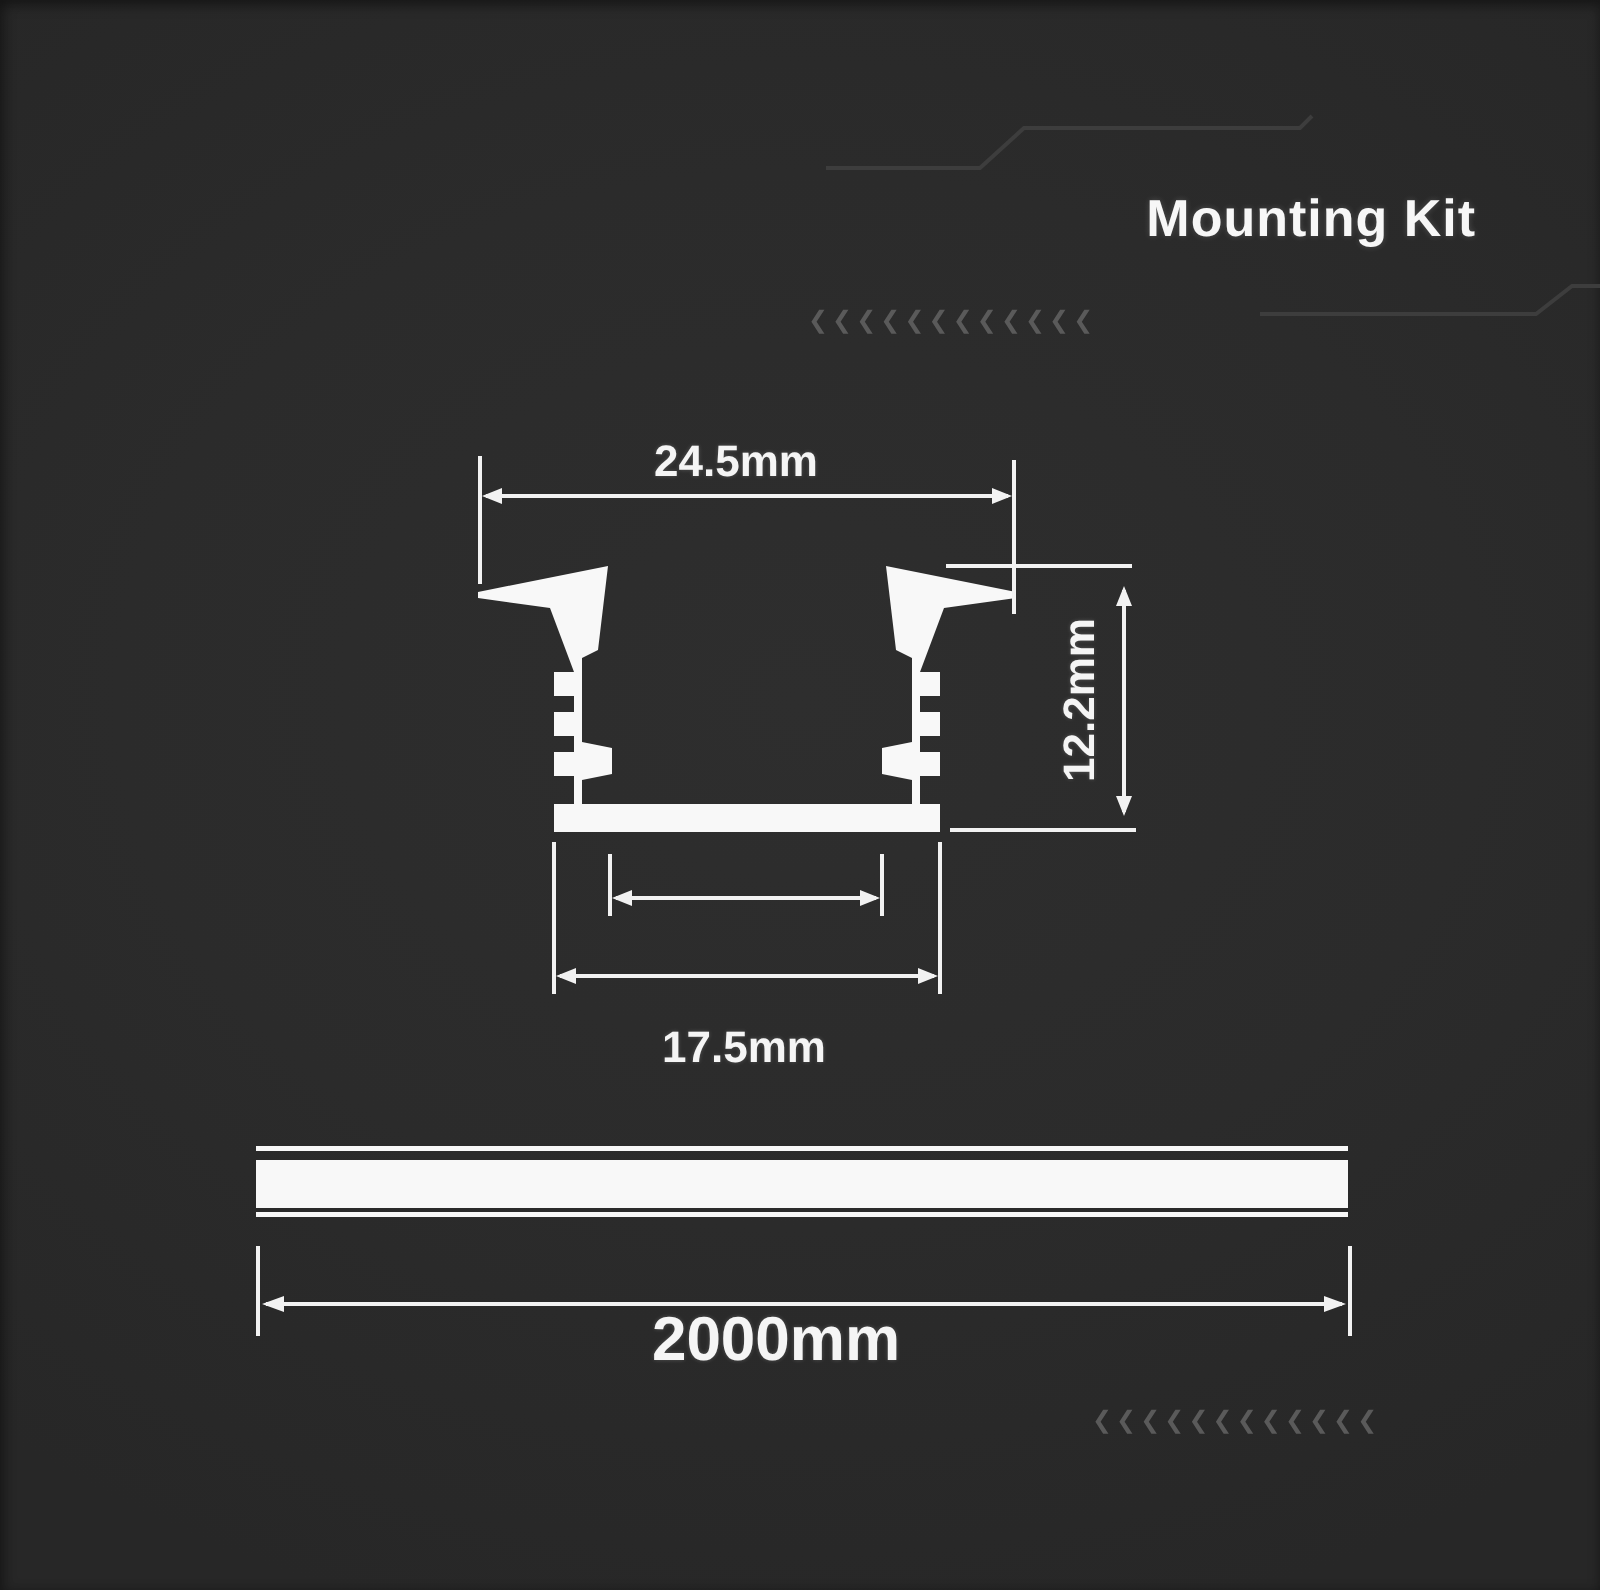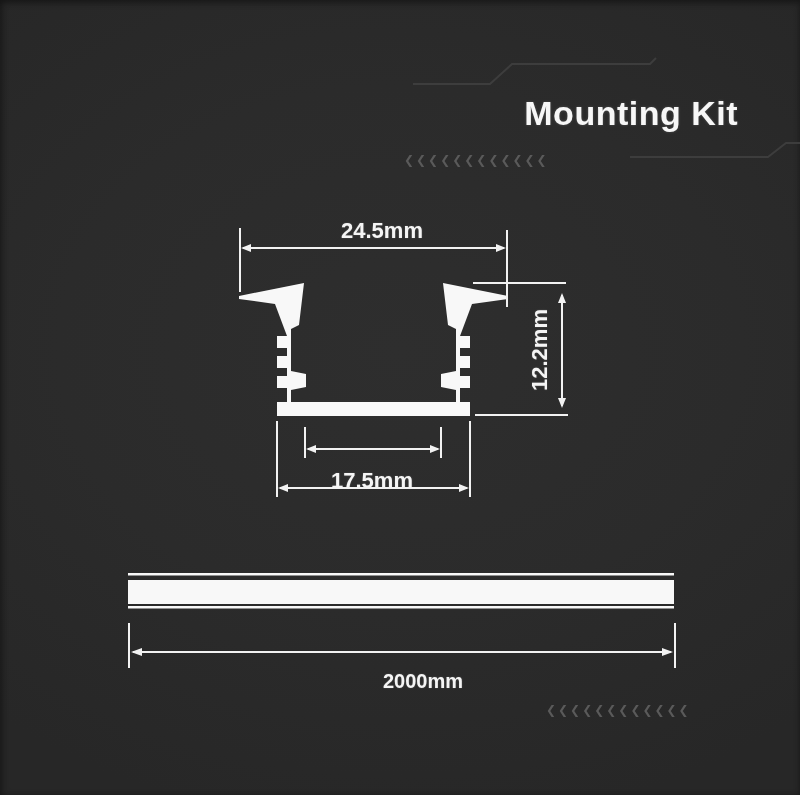--- a/index.html
+++ b/index.html
@@ -15,43 +15,43 @@
   .canvas::before{
     content:"";
     position:absolute;inset:0;
     box-shadow:inset 0 3px 6px rgba(0,0,0,0.35), inset 3px 0 6px rgba(0,0,0,0.2);
     pointer-events:none;
   }
   svg.drawing{position:absolute;left:0;top:0;}
   .title{
     position:absolute;
     top:94px; right:62px;
-    font-size:34px; font-weight:bold;
+    font-size:26px; font-weight:bold;
     letter-spacing:0.5px;
     color:#f7f7f7;
     text-shadow:0 0 3px rgba(255,255,255,0.18);
     white-space:nowrap;
   }
   .dim-label{
     position:absolute;
     color:#f5f5f5;
     font-weight:bold;
     font-size:22px;
     text-align:center;
     white-space:nowrap;
     text-shadow:0 0 2px rgba(255,255,255,0.2);
   }
-  .dim-top    {left:302px; top:218px; width:160px;}
+  .dim-top    {left:288px; top:218px; width:160px;}
   .dim-inner  {left:291px; top:423px; width:160px;}
-  .dim-base   {left:292px; top:468px; width:160px;}
+  .dim-base   {left:292px; top:511px; width:160px;}
   .dim-height {
     left:496px; top:336px; width:90px; height:28px;
     transform:rotate(-90deg); transform-origin:50% 50%;
   }
-  .dim-length {left:313px; top:670px; width:150px; font-size:20px;text-align:right;}
+  .dim-length {left:313px; top:652px; width:150px; font-size:31px;}
   .chevrons{
     position:absolute;
     color:#5a5a5a;
     font-family:"DejaVu Sans", sans-serif;
     font-size:12px;
     letter-spacing:2px;
     white-space:nowrap;
   }
   .chevrons-top   {left:404px; top:153px;}
   .chevrons-bottom{left:546px; top:703px;}

